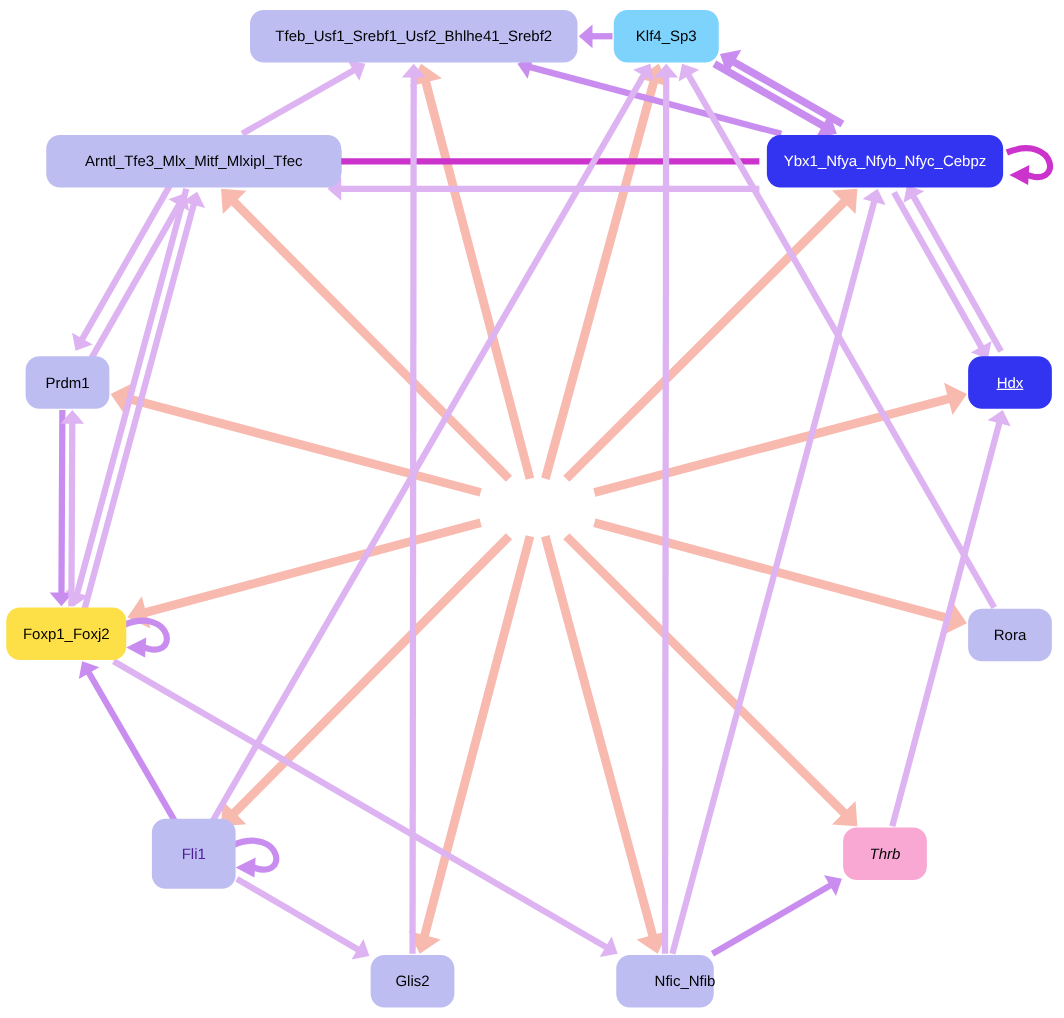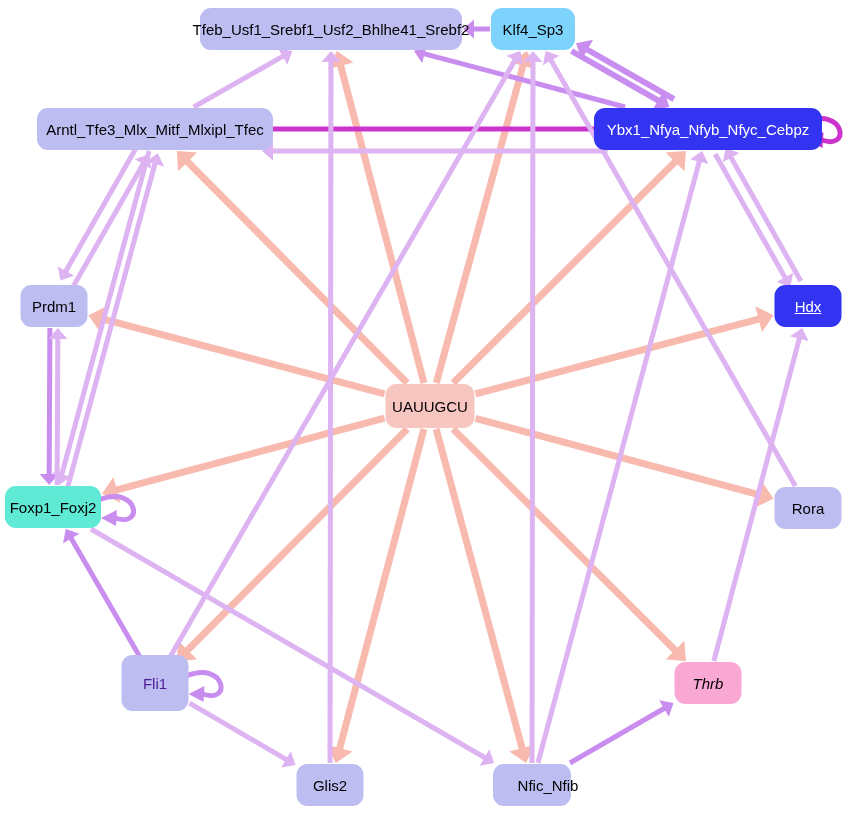--- a/index.html
+++ b/index.html
@@ -30,21 +30,21 @@
     width: 851px;
     height: 814px;
   }
   .node {
     position: absolute;
     box-sizing: border-box;
     display: flex;
     align-items: center;
     justify-content: center;
     border-radius: 11px;
-    font-size: 15px;
+    font-size: 12px;
     line-height: 1;
     white-space: nowrap;
     letter-spacing: 0px;
     transform: translate(-50%, -50%);
     font-family: "Liberation Sans", sans-serif;
     text-align: center;
   }
   .node-label {
     pointer-events: none;
   }
@@ -138,33 +138,30 @@
   <div id="node-layer">
       <div class="node" style="left: 331px; top: 29px; width: 262px; height: 42px; background: rgb(189, 189, 242); color: rgb(0, 0, 0);">
         <span class="node-label">Tfeb_Usf1_Srebf1_Usf2_Bhlhe41_Srebf2</span>
       </div>
       <div class="node" style="left: 533px; top: 29px; width: 84px; height: 42px; background: #7dd3fc; color: rgb(0, 0, 0);">
         <span class="node-label">Klf4_Sp3</span>
       </div>
       <div class="node" style="left: 155px; top: 129px; width: 236px; height: 42px; background: rgb(189, 189, 242); color: rgb(0, 0, 0);">
         <span class="node-label">Arntl_Tfe3_Mlx_Mitf_Mlxipl_Tfec</span>
       </div>
-      <div class="node" style="left: 708px; top: 129px; width: 228px; height: 42px; background: rgb(51, 51, 242); color: rgb(255, 255, 255);">
+      <div class="node" style="left: 708px; top: 129px; width: 189px; height: 42px; background: rgb(51, 51, 242); color: rgb(255, 255, 255);">
         <span class="node-label">Ybx1_Nfya_Nfyb_Nfyc_Cebpz</span>
       </div>
       <div class="node" style="left: 54px; top: 306px; width: 67px; height: 42px; background: rgb(189, 189, 242); color: rgb(0, 0, 0);">
         <span class="node-label">Prdm1</span>
       </div>
       <div class="node" style="left: 808px; top: 306px; width: 67px; height: 42px; background: rgb(51, 51, 242); color: rgb(255, 255, 255); text-decoration: underline;">
         <span class="node-label">Hdx</span>
       </div>
-      <div class="node" style="left: 430px; top: 406px; width: 89px; height: 44px; background: rgb(247, 198, 192); color: rgb(0, 0, 0);">
-        <span class="node-label">UAUUGCU</span>
-      </div>
-      <div class="node" style="left: 53px; top: 507px; width: 96px; height: 42px; background: #5eead4; color: rgb(0, 0, 0);">
+      <div class="node" style="left: 53px; top: 507px; width: 96px; height: 42px; background: #fde047; color: rgb(0, 0, 0);">
         <span class="node-label">Foxp1_Foxj2</span>
       </div>
       <div class="node" style="left: 808px; top: 508px; width: 67px; height: 42px; background: rgb(189, 189, 242); color: rgb(0, 0, 0);">
         <span class="node-label">Rora</span>
       </div>
       <div class="node" style="left: 155px; top: 683px; width: 67px; height: 56px; background: rgb(189, 189, 242); color: #4c1d95;">
         <span class="node-label">Fli1</span>
       </div>
       <div class="node" style="left: 708px; top: 683px; width: 67px; height: 42px; background: #f9a8d4; color: rgb(0, 0, 0); font-style: italic;">
         <span class="node-label">Thrb</span>

